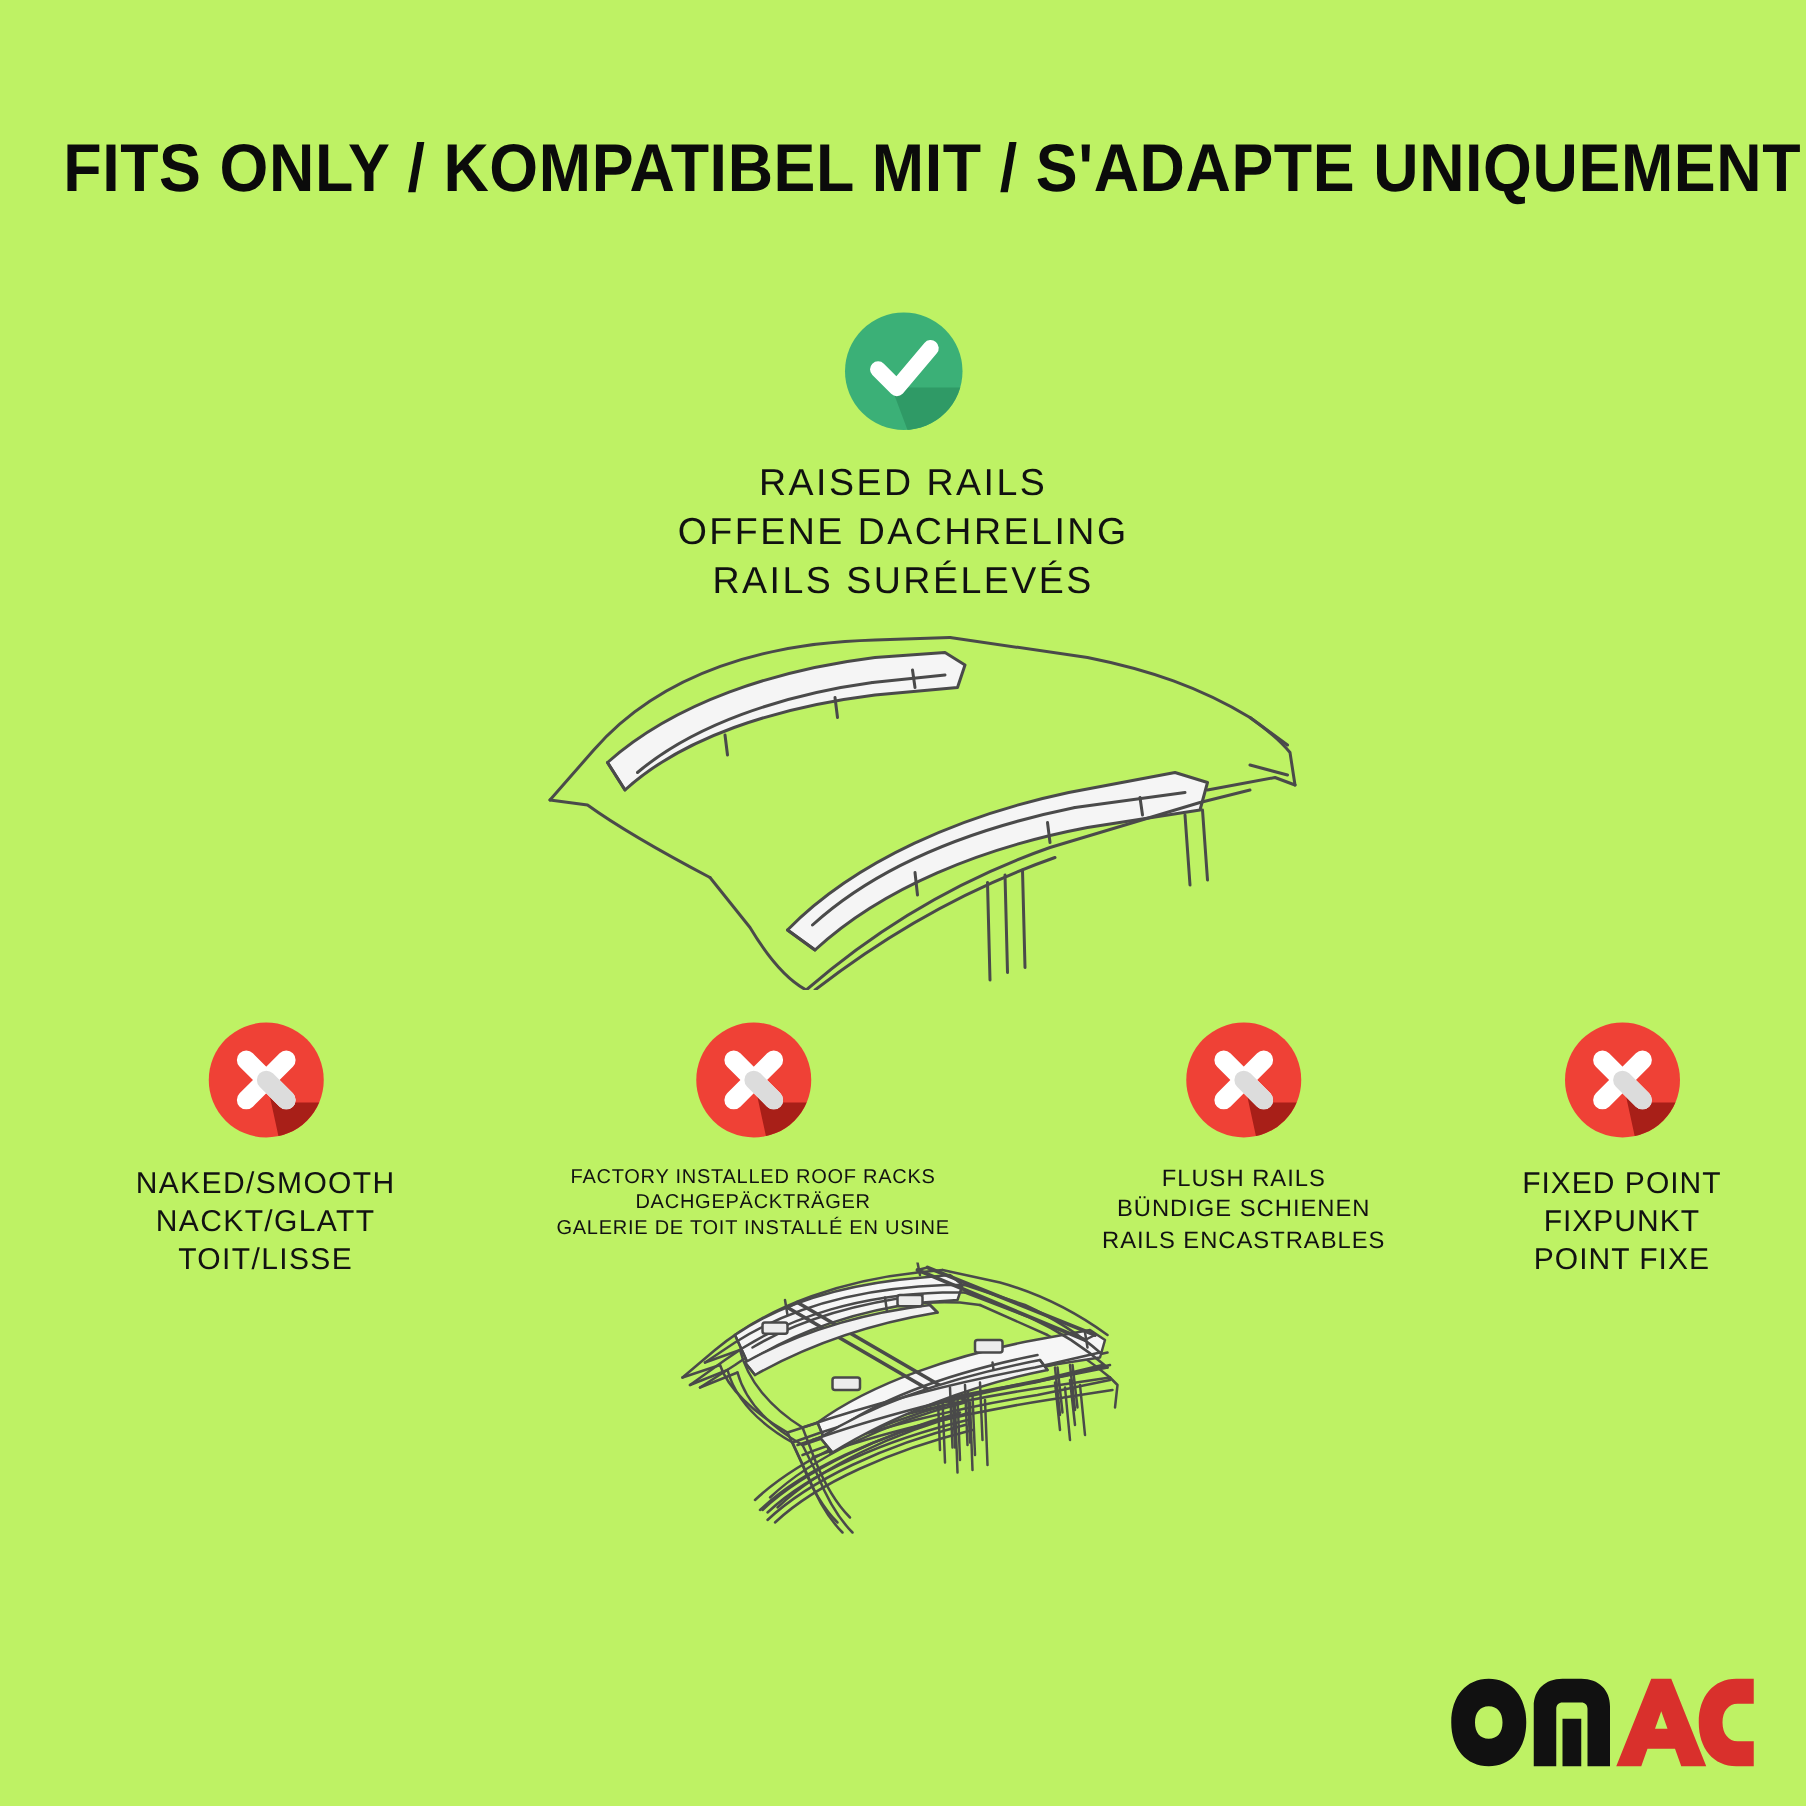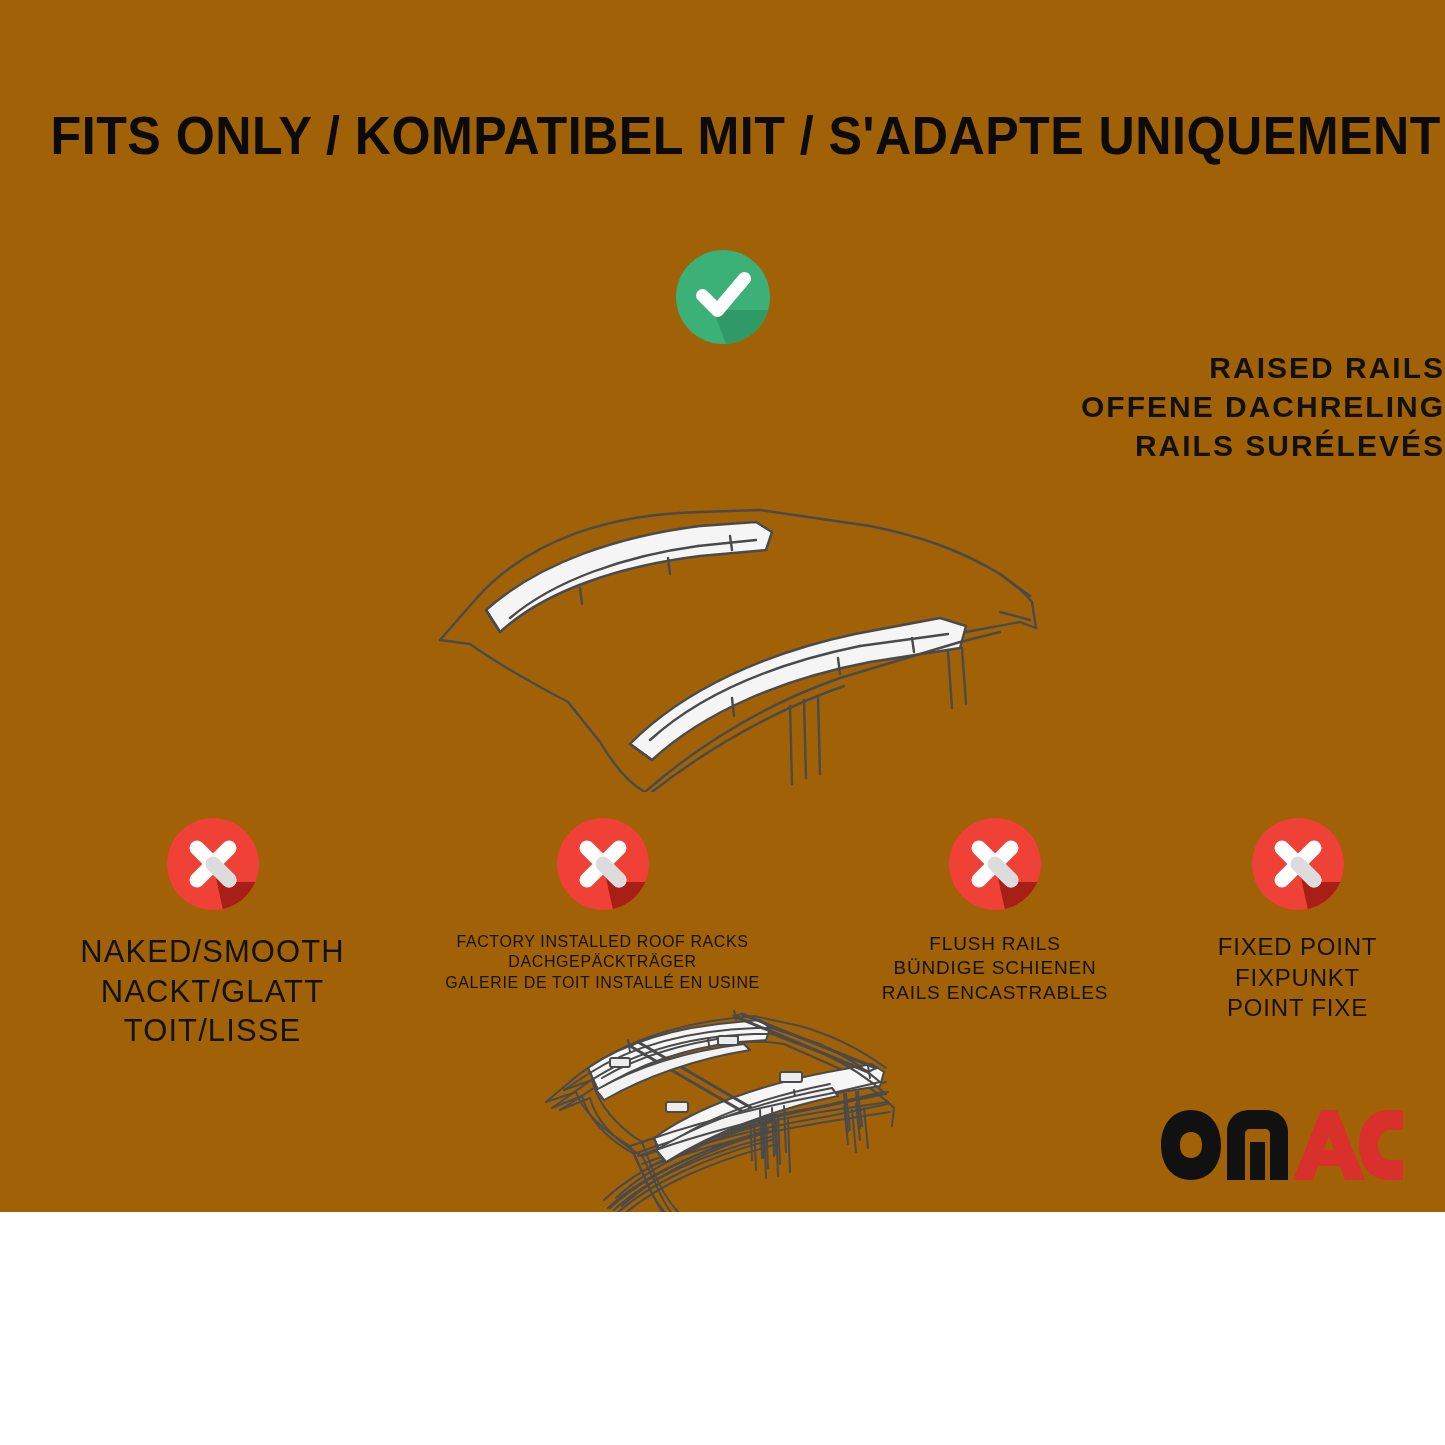--- a/index.html
+++ b/index.html
@@ -8,22 +8,22 @@
     padding: 0;
     background: #ffffff;
   }
   body {
     font-family: "Liberation Sans", sans-serif;
     -webkit-font-smoothing: antialiased;
   }
   #page {
     position: relative;
     width: 1445px;
-    height: 1212px;
-    background: #a16207;
+    height: 1445px;
+    background: #bef264;
     overflow: hidden;
   }
 
   
   #title {
     position: absolute;
     left: 0;
     top: 104px;
     width: 1445px;
     text-align: center;
@@ -62,26 +62,26 @@
     width: 94px; height: 94px;
     pointer-events: none;
   }
   #check-mark {
     position: absolute;
     left: 0; top: 0;
     width: 94px; height: 94px;
   }
 
   .caption {
+    margin-top: 18px;
     font-family: "Liberation Sans", sans-serif;
-    font-weight: 700;
+    font-weight: 400;
     color: #111111;
     letter-spacing: 1.6px;
     line-height: 1.33;
-    text-align: right;
   }
   #good-caption {
     font-size: 30px;
     letter-spacing: 2.0px;
     line-height: 1.3;
   }
 
   
   #good-illustration {
     position: absolute;
@@ -113,21 +113,21 @@
   .col-caption {
     font-family: "Liberation Sans", sans-serif;
     font-weight: 400;
     color: #121212;
     font-size: 23px;
     letter-spacing: 1.1px;
     line-height: 1.28;
     margin-top: 10px;
   }
   #col-1 .col-caption { font-size: 16px; letter-spacing: 0.6px; }
-  #col-0 .col-caption { font-size: 31px; }
+  #col-0 .col-caption { font-size: 24px; }
   #col-2 .col-caption { font-size: 19px; letter-spacing: 0.8px; }
   #col-3 .col-caption { font-size: 24px; letter-spacing: 0.8px; }
 
   .col-illustration {
     position: absolute;
     left: 50%;
     transform: translateX(-50%);
   }
   #illus-0 { top: 1028px; width: 370px; height: 220px; }
   #illus-1 { top: 1010px; width: 370px; height: 240px; }

